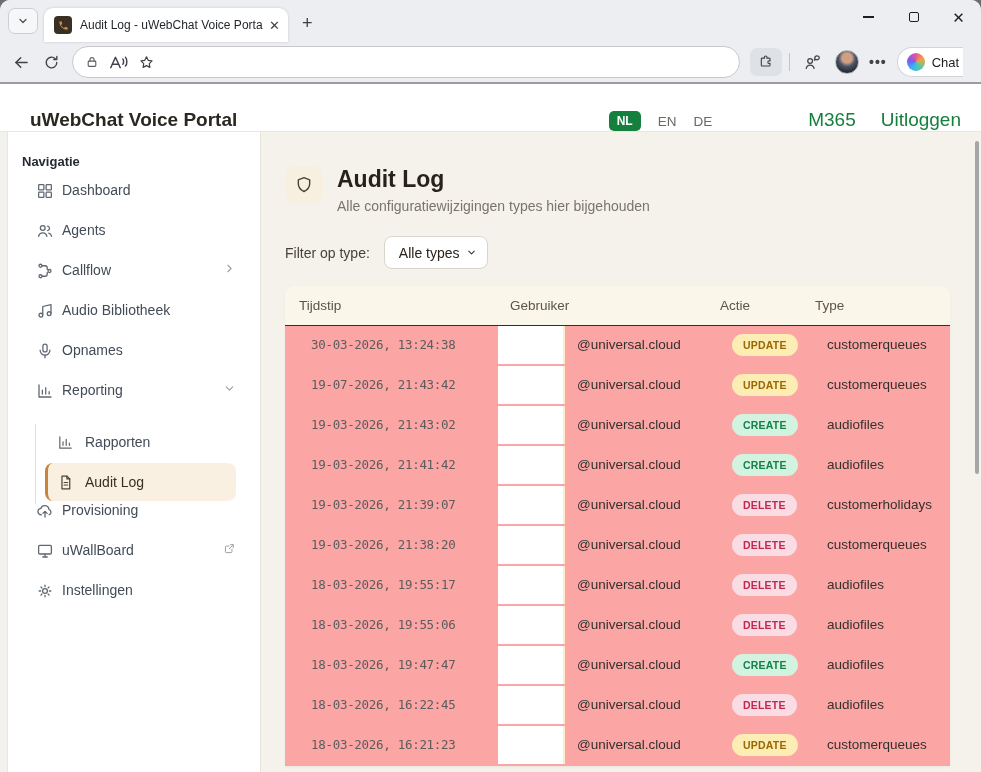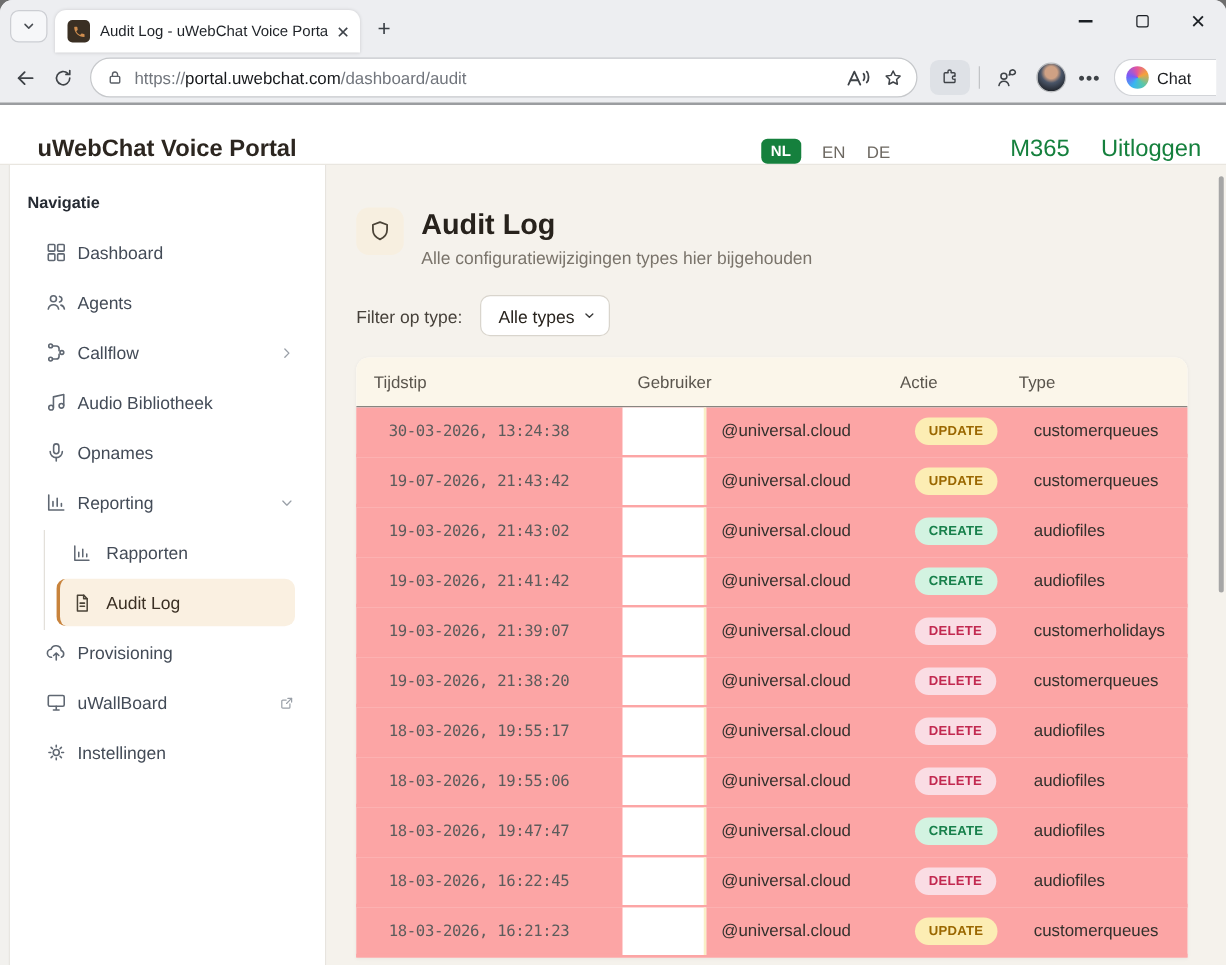--- a/index.html
+++ b/index.html
@@ -33,41 +33,41 @@
               display:flex;align-items:center;padding:0 10px 0 12px;}
   .url{margin-left:9px;font-size:13.5px;color:#72767d;flex:1;white-space:nowrap;overflow:hidden;}
   .url .host{color:#17191c;}
   .bar-ic{color:#3f4348;margin-left:10px;}
   .ext-btn{width:32px;height:28px;background:#dee1e6;border-radius:7px;display:flex;align-items:center;justify-content:center;color:#3f4348;margin-left:10px;}
   .chrome-div{width:1px;height:18px;background:#c2c4c7;margin:0 7px;}
   .avatar{width:24px;height:24px;border-radius:50%;margin-left:8px;flex:none;
           background:radial-gradient(circle at 50% 32%,#cfa184 0 26%,#4a5568 45%,#23272e 80%);border:1px solid #b9bbbe;}
   .dots{margin-left:10px;color:#3f4348;font-weight:bold;font-size:14px;letter-spacing:1px;}
   .copilot{margin-left:10px;height:30px;display:flex;align-items:center;gap:7px;background:#fff;
-           border:1px solid #d2d4d8;border-right:none;border-radius:15px 0 0 15px;padding:0 20px 0 9px;}
+           border:1px solid #d2d4d8;border-right:none;border-radius:15px 0 0 15px;padding:0 4px 0 9px;}
   .copilot-logo{width:18px;height:18px;border-radius:50%;flex:none;
      background:conic-gradient(from 210deg,#38b6f1,#7a5af8,#e254a0,#f6a23b,#59c7a8,#38b6f1);}
   .copilot-label{font-size:13px;color:#1c1e21;}
 
   
   .page{position:absolute;top:84px;left:0;right:0;bottom:0;background:#f5f2ec;display:flex;flex-direction:column;}
   .portal-header{height:48px;background:#fff;border-bottom:1px solid #e9e6e0;display:flex;align-items:flex-end;
                  padding:0 20px 0 30px;flex:none;}
   .portal-title{font-size:19px;font-weight:bold;color:#2c2620;}
   .langs{margin-left:auto;display:flex;align-items:center;gap:17px;}
   .lang{font-size:13.5px;color:#6d6861;}
   .lang.active{background:#15803d;color:#fff;font-weight:bold;font-size:12px;padding:3px 8px;border-radius:5px;}
   .hdr-links{display:flex;gap:25px;margin-left:96px;}
   .hdr-link{font-size:19px;color:#15803d;}
 
   .body-row{flex:1;display:flex;min-height:0;}
   .gutter{width:8px;background:#f2f1ee;border-right:1px solid #e8e6e1;flex:none;}
   .sidebar{width:253px;background:#fff;border-right:1px solid #e7e4de;padding-top:22px;flex:none;}
   .nav-heading{padding-left:14px;font-size:13px;font-weight:bold;color:#262b33;margin-bottom:13px;}
-  .nav-item{height:40px;display:flex;align-items:center;padding-left:28px;color:#434b57;font-size:14px;position:relative;}
+  .nav-item{height:40px;display:flex;padding-left:28px;color:#434b57;font-size:14px;position:relative;}
   .nav-item .ic{width:18px;height:18px;margin-right:8px;flex:none;}
   .nav-item .ic svg{width:18px;height:18px;}
   .chev{position:absolute;right:24px;color:#9aa0a8;}
   .chev svg{width:13px;height:13px;stroke:currentColor;fill:none;stroke-width:2;stroke-linecap:round;stroke-linejoin:round;}
   .ext-link{position:absolute;right:24px;color:#9aa0a8;}
   .ext-link svg{width:13px;height:13px;stroke:currentColor;fill:none;stroke-width:1.8;stroke-linecap:round;stroke-linejoin:round;}
   .sub-list{position:relative;}
   .sub-list::before{content:'';position:absolute;left:27px;top:2px;height:80px;width:1px;background:#e3e0da;}
   .sub-item{height:40px;display:flex;align-items:center;padding-left:49px;font-size:14px;color:#434b57;}
   .sub-item .ic{width:17px;height:17px;margin-right:11px;flex:none;}
@@ -150,21 +150,20 @@
       <svg width="17" height="17" viewBox="0 0 24 24" fill="none" stroke="currentColor" stroke-width="1.9" stroke-linecap="round" stroke-linejoin="round">
           <path d="M19.5 12a7.5 7.5 0 1 1-2.2-5.3"></path>
           <path d="M19.5 3.5v4.3h-4.3"></path>
         </svg>
     </div>
     <div class="addressbar">
       <svg width="14" height="14" viewBox="0 0 24 24" fill="none" stroke="#5a5f66" stroke-width="1.9" stroke-linecap="round">
           <rect x="5.5" y="10.5" width="13" height="9" rx="1.5"></rect>
           <path d="M8.5 10.5V8a3.5 3.5 0 0 1 7 0v2.5"></path>
         </svg>
-      <span class="url"><span>https://</span><span class="host">portal.uwebchat.com</span><span>/dashboard/audit</span></span>
       <span class="bar-ic">
         <svg width="19" height="15" viewBox="0 0 22 16" fill="none" stroke="currentColor" stroke-width="1.7" stroke-linecap="round" stroke-linejoin="round">
             <path d="M2 14L7.5 2 13 14"></path>
             <path d="M4 10h7"></path>
             <path d="M16 4c1.2 1 1.2 5 0 6"></path>
             <path d="M19 2c2.2 2 2.2 8 0 10"></path>
           </svg>
       </span>
       <span class="bar-ic">
         <svg width="17" height="17" viewBox="0 0 24 24" fill="none" stroke="currentColor" stroke-width="1.7" stroke-linejoin="round">

